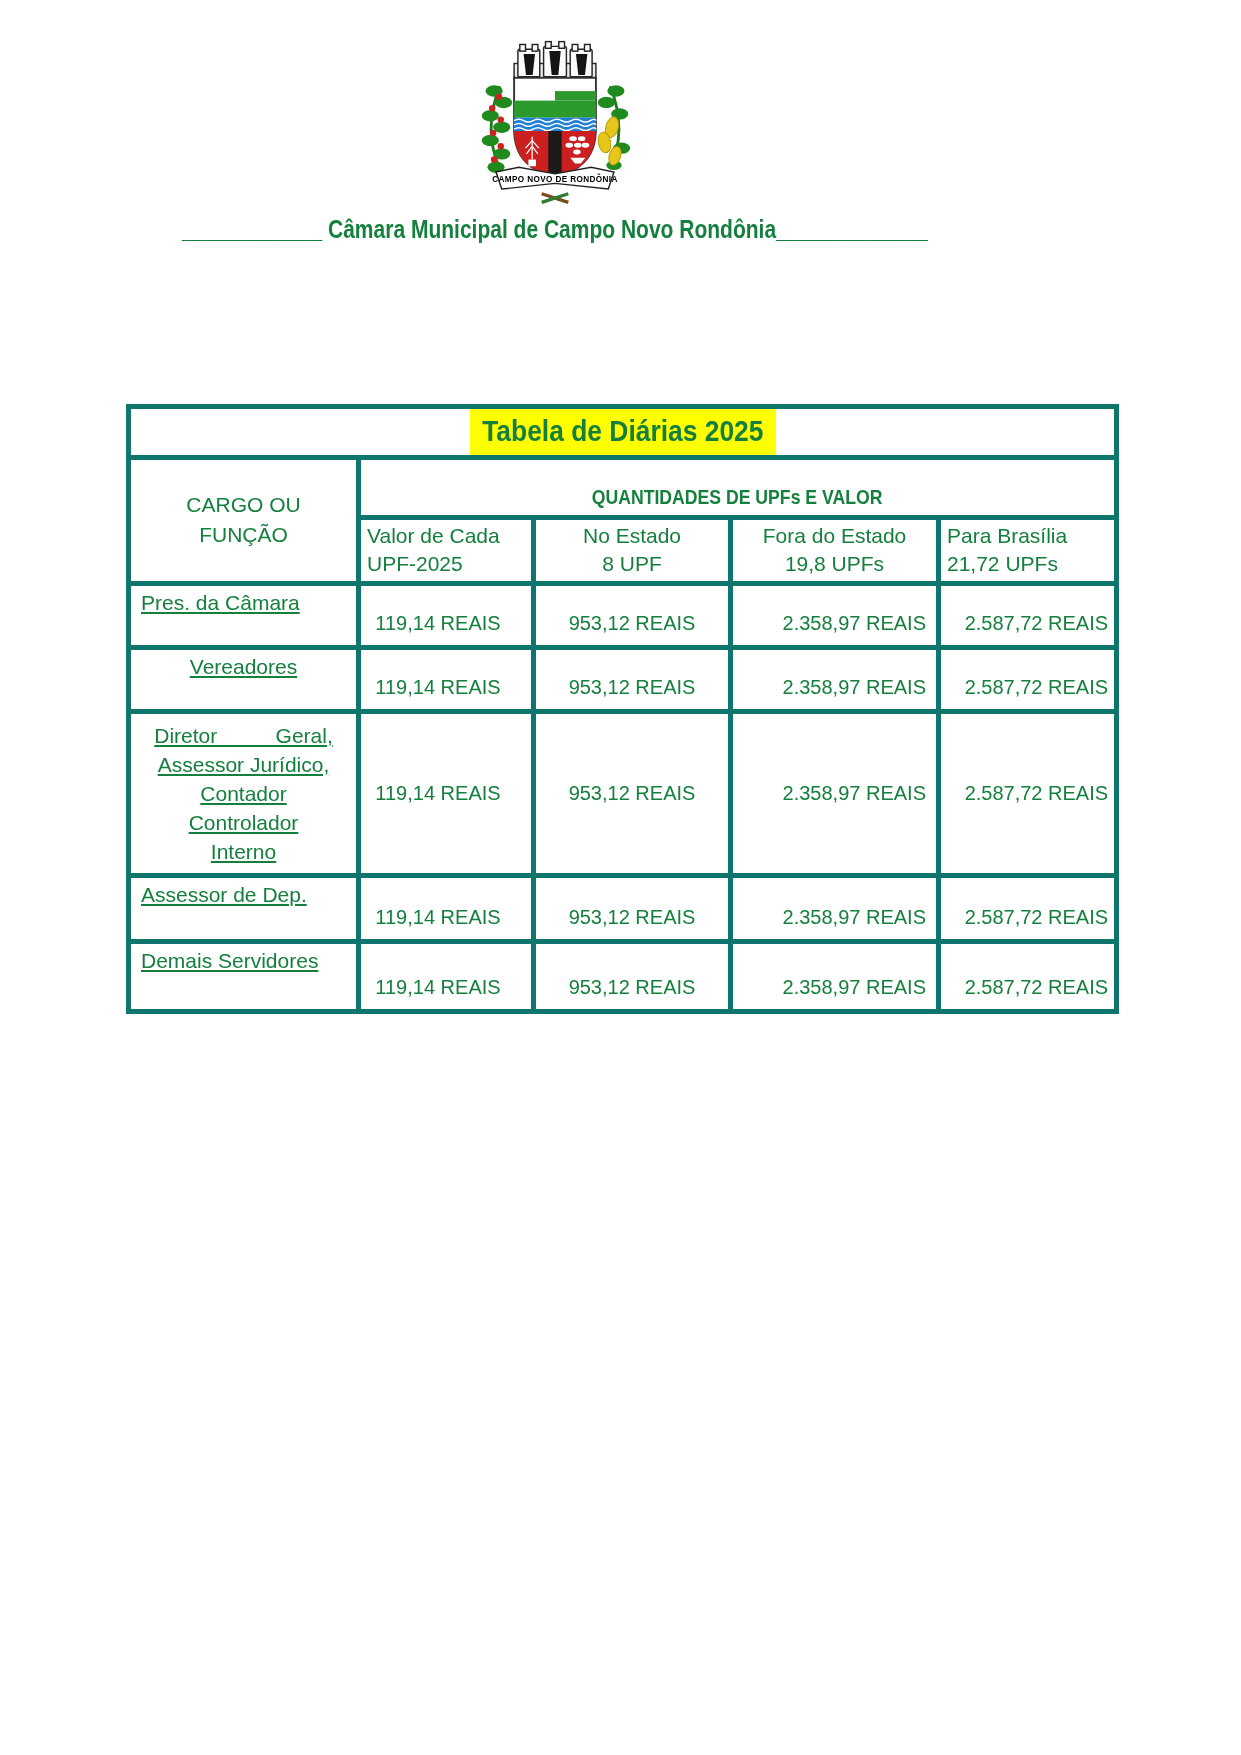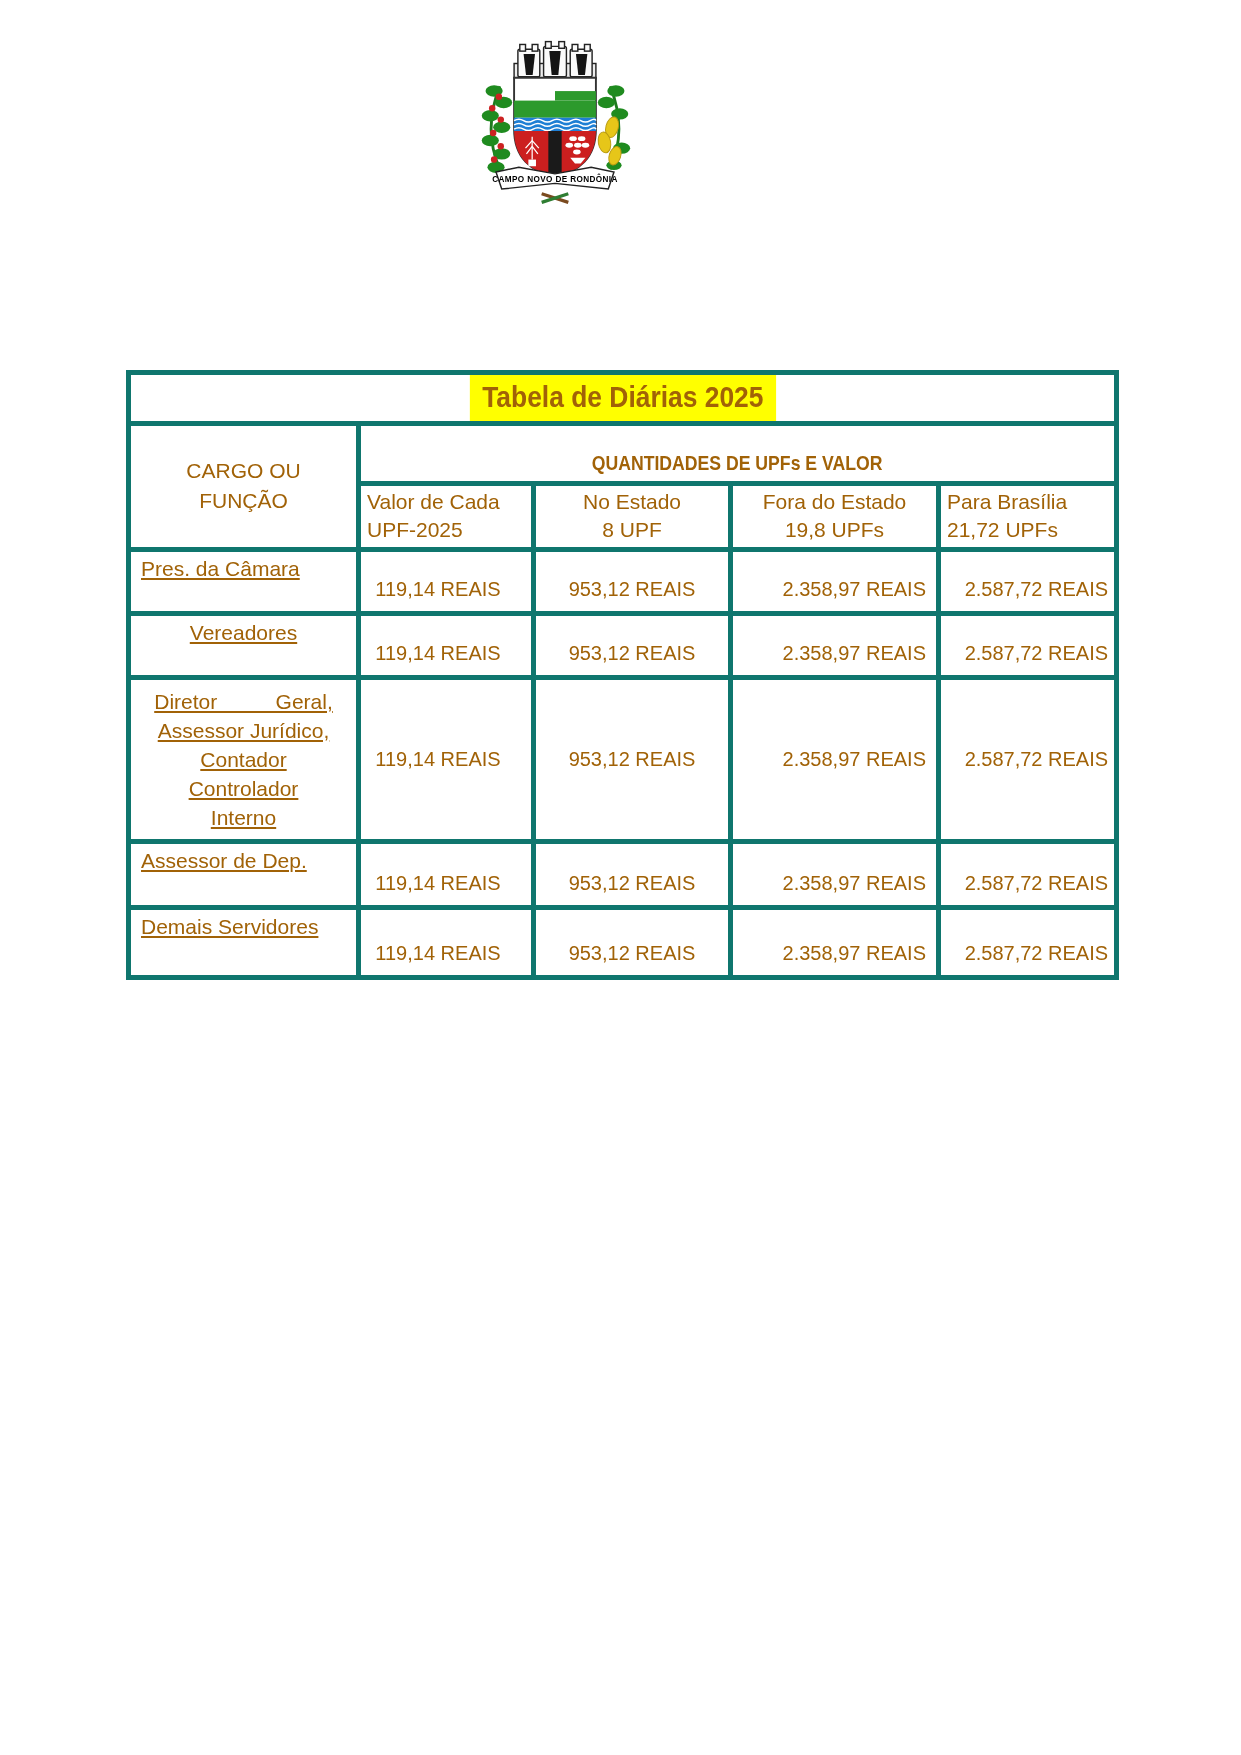--- a/index.html
+++ b/index.html
@@ -2,21 +2,21 @@
 <html><head>
 <meta charset="utf-8">
 <style>
   * { margin:0; padding:0; box-sizing:border-box; }
   body { background:#888; }
   .page {
     width:1241px; height:1755px;
     margin:0 auto;
     background:#ffffff;
     font-family:"Liberation Sans", sans-serif;
-    color:#a16207;
+    color:#15803d;
     position:relative;
     overflow:hidden;
   }
   
   .doc-header { width:1110px; text-align:center; }
   .crest { display:block; margin:34px auto 0; width:206px; height:176px; }
   .org-line1 {
     margin-top:16px;
     font-size:23px; font-weight:bold;
   }
@@ -171,20 +171,23 @@
         <path d="M116,130 h16 l-5,6 h-6 z"></path>
       </g>
 
       <path d="M38,145 L62,140 L100,147 L138,140 L162,145 L156,163 L100,157 L44,163 Z" fill="#ffffff" stroke="#222" stroke-width="1.5"></path>
       <text x="100" y="156" text-anchor="middle" font-size="8.6" font-weight="bold" font-family="Liberation Sans, sans-serif" letter-spacing="0.4">CAMPO NOVO DE RONDÔNIA</text>
 
       <line x1="86" y1="168" x2="114" y2="177" stroke="#7a4a1f" stroke-width="3.4"></line>
       <line x1="114" y1="168" x2="86" y2="177" stroke="#2e7d32" stroke-width="3.4"></line>
     </svg>
 
+    <div class="org-line2">
+      <span class="cond">____________ Câmara Municipal de Campo Novo Rondônia_____________</span>
+    </div>
   </div>
 
   <table class="diarias">
     <colgroup>
       <col style="width:230px">
         <col style="width:175px">
         <col style="width:197px">
       <col style="width:208px">
         <col style="width:178px">
     </colgroup>

